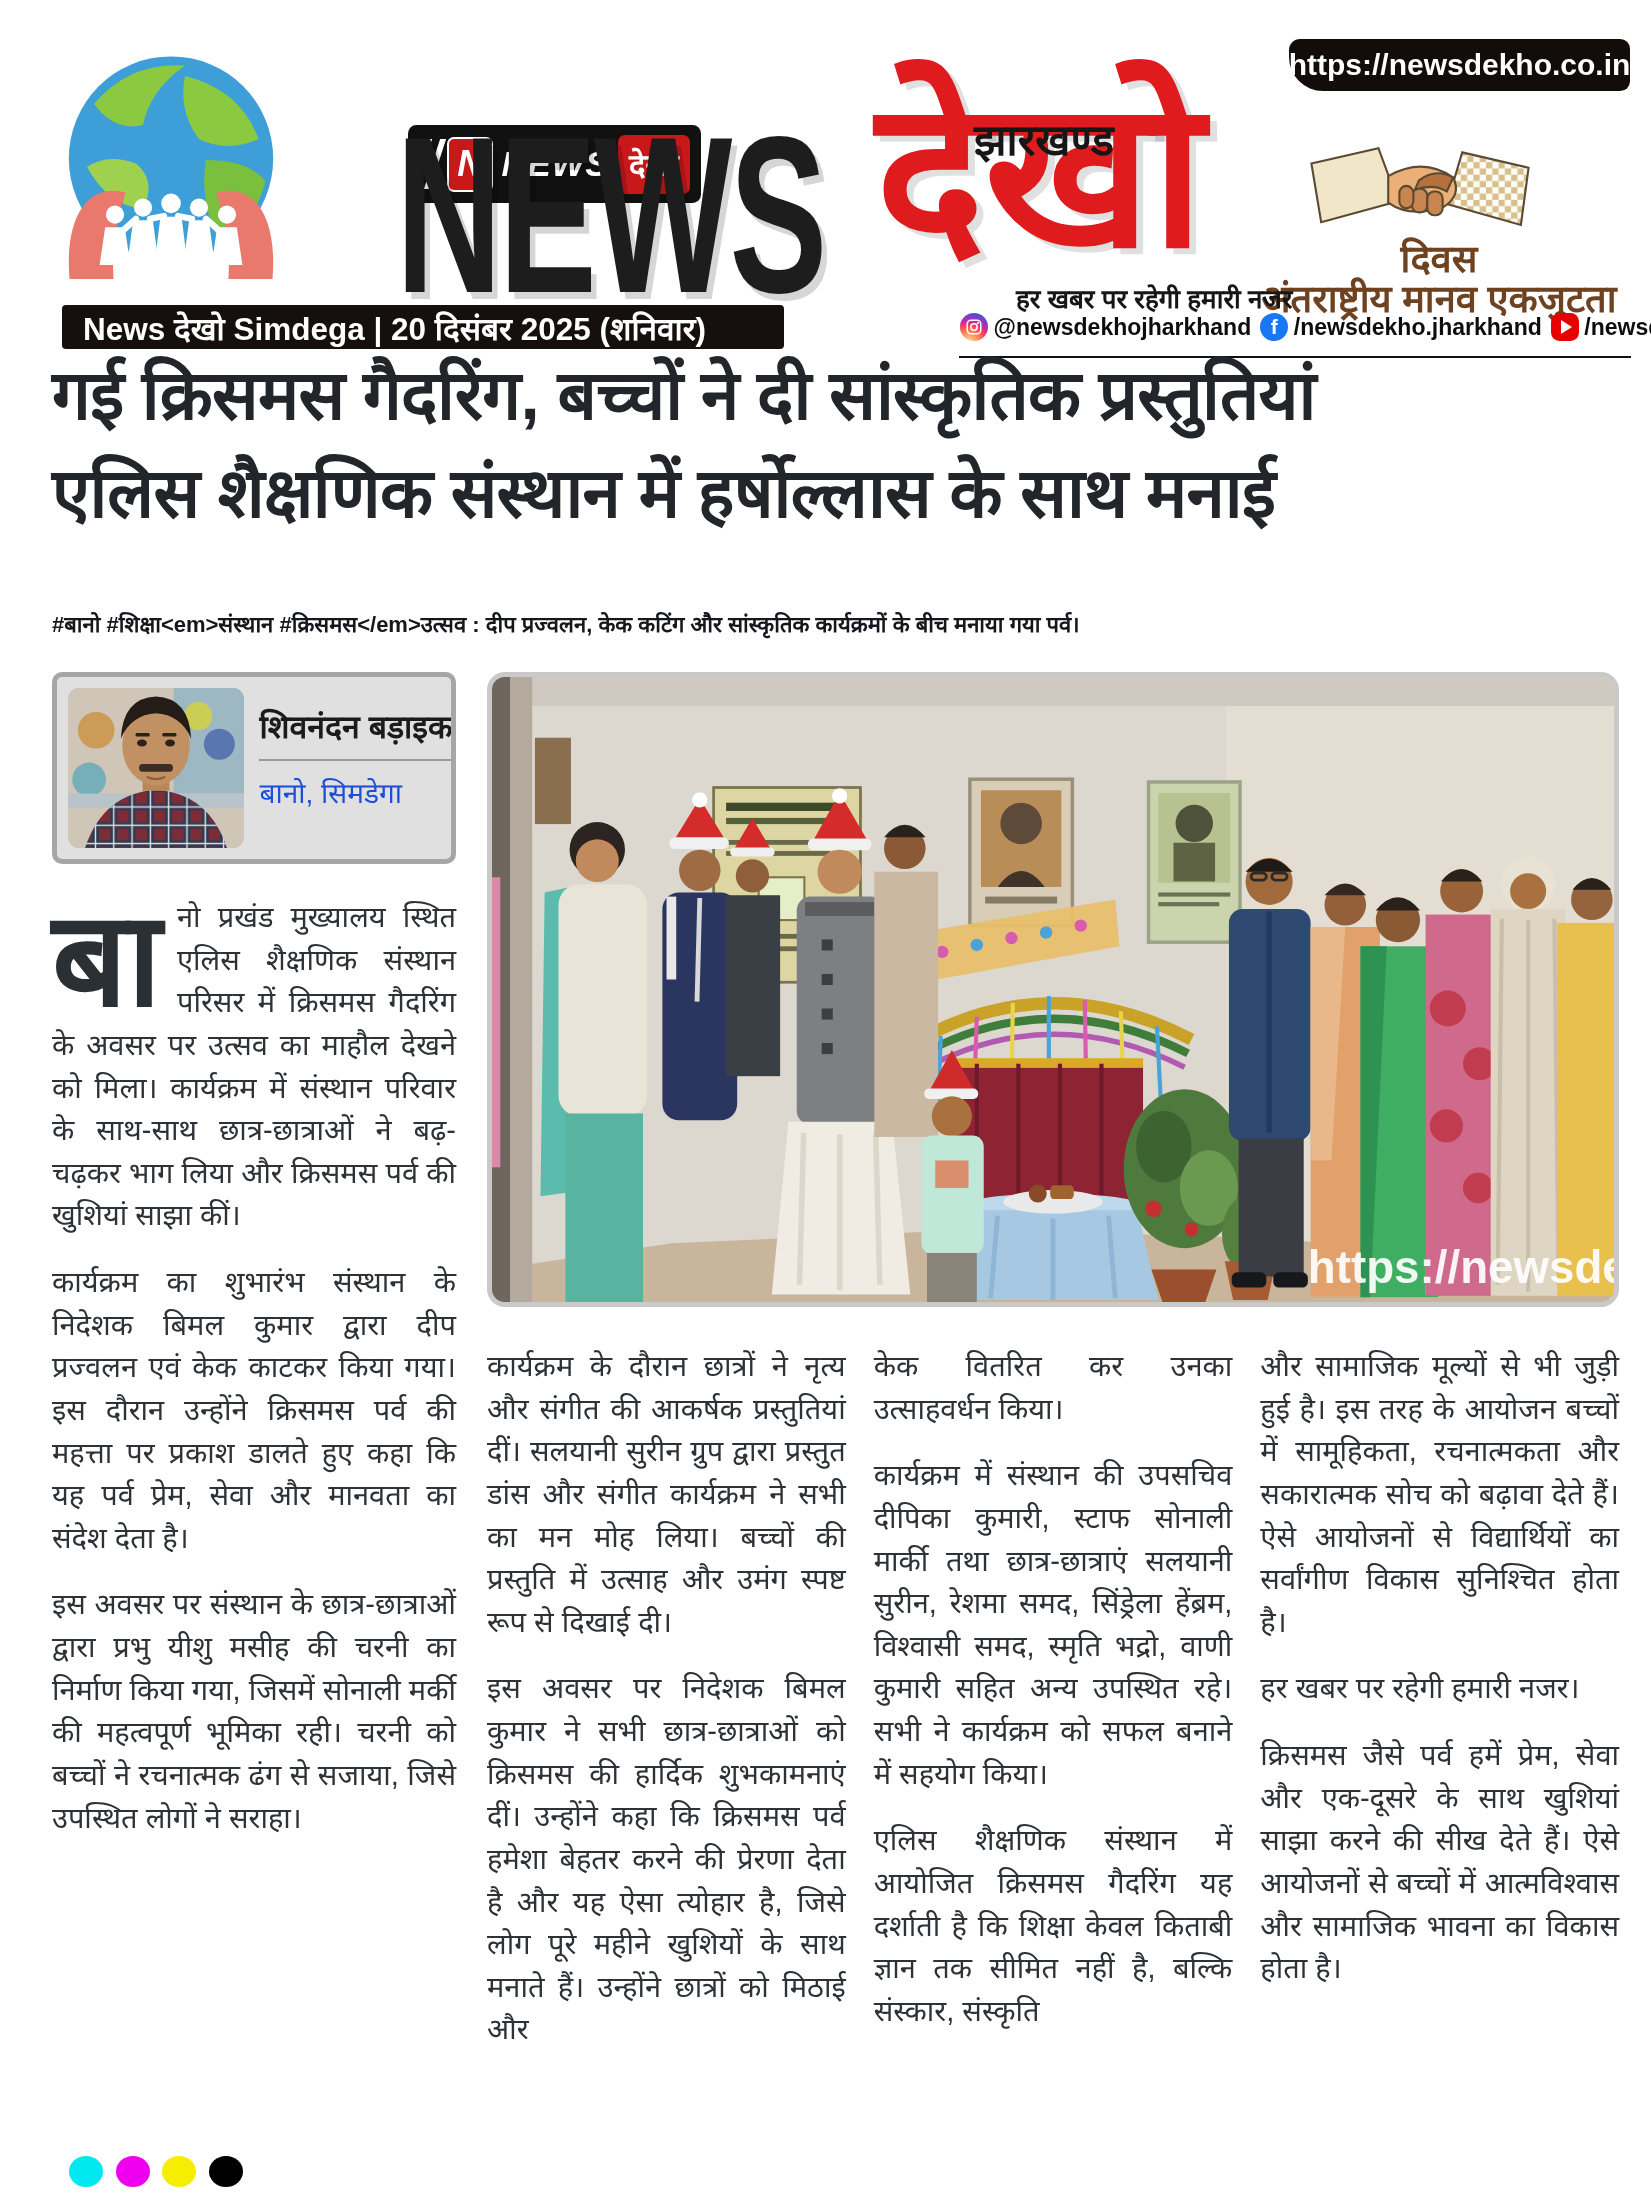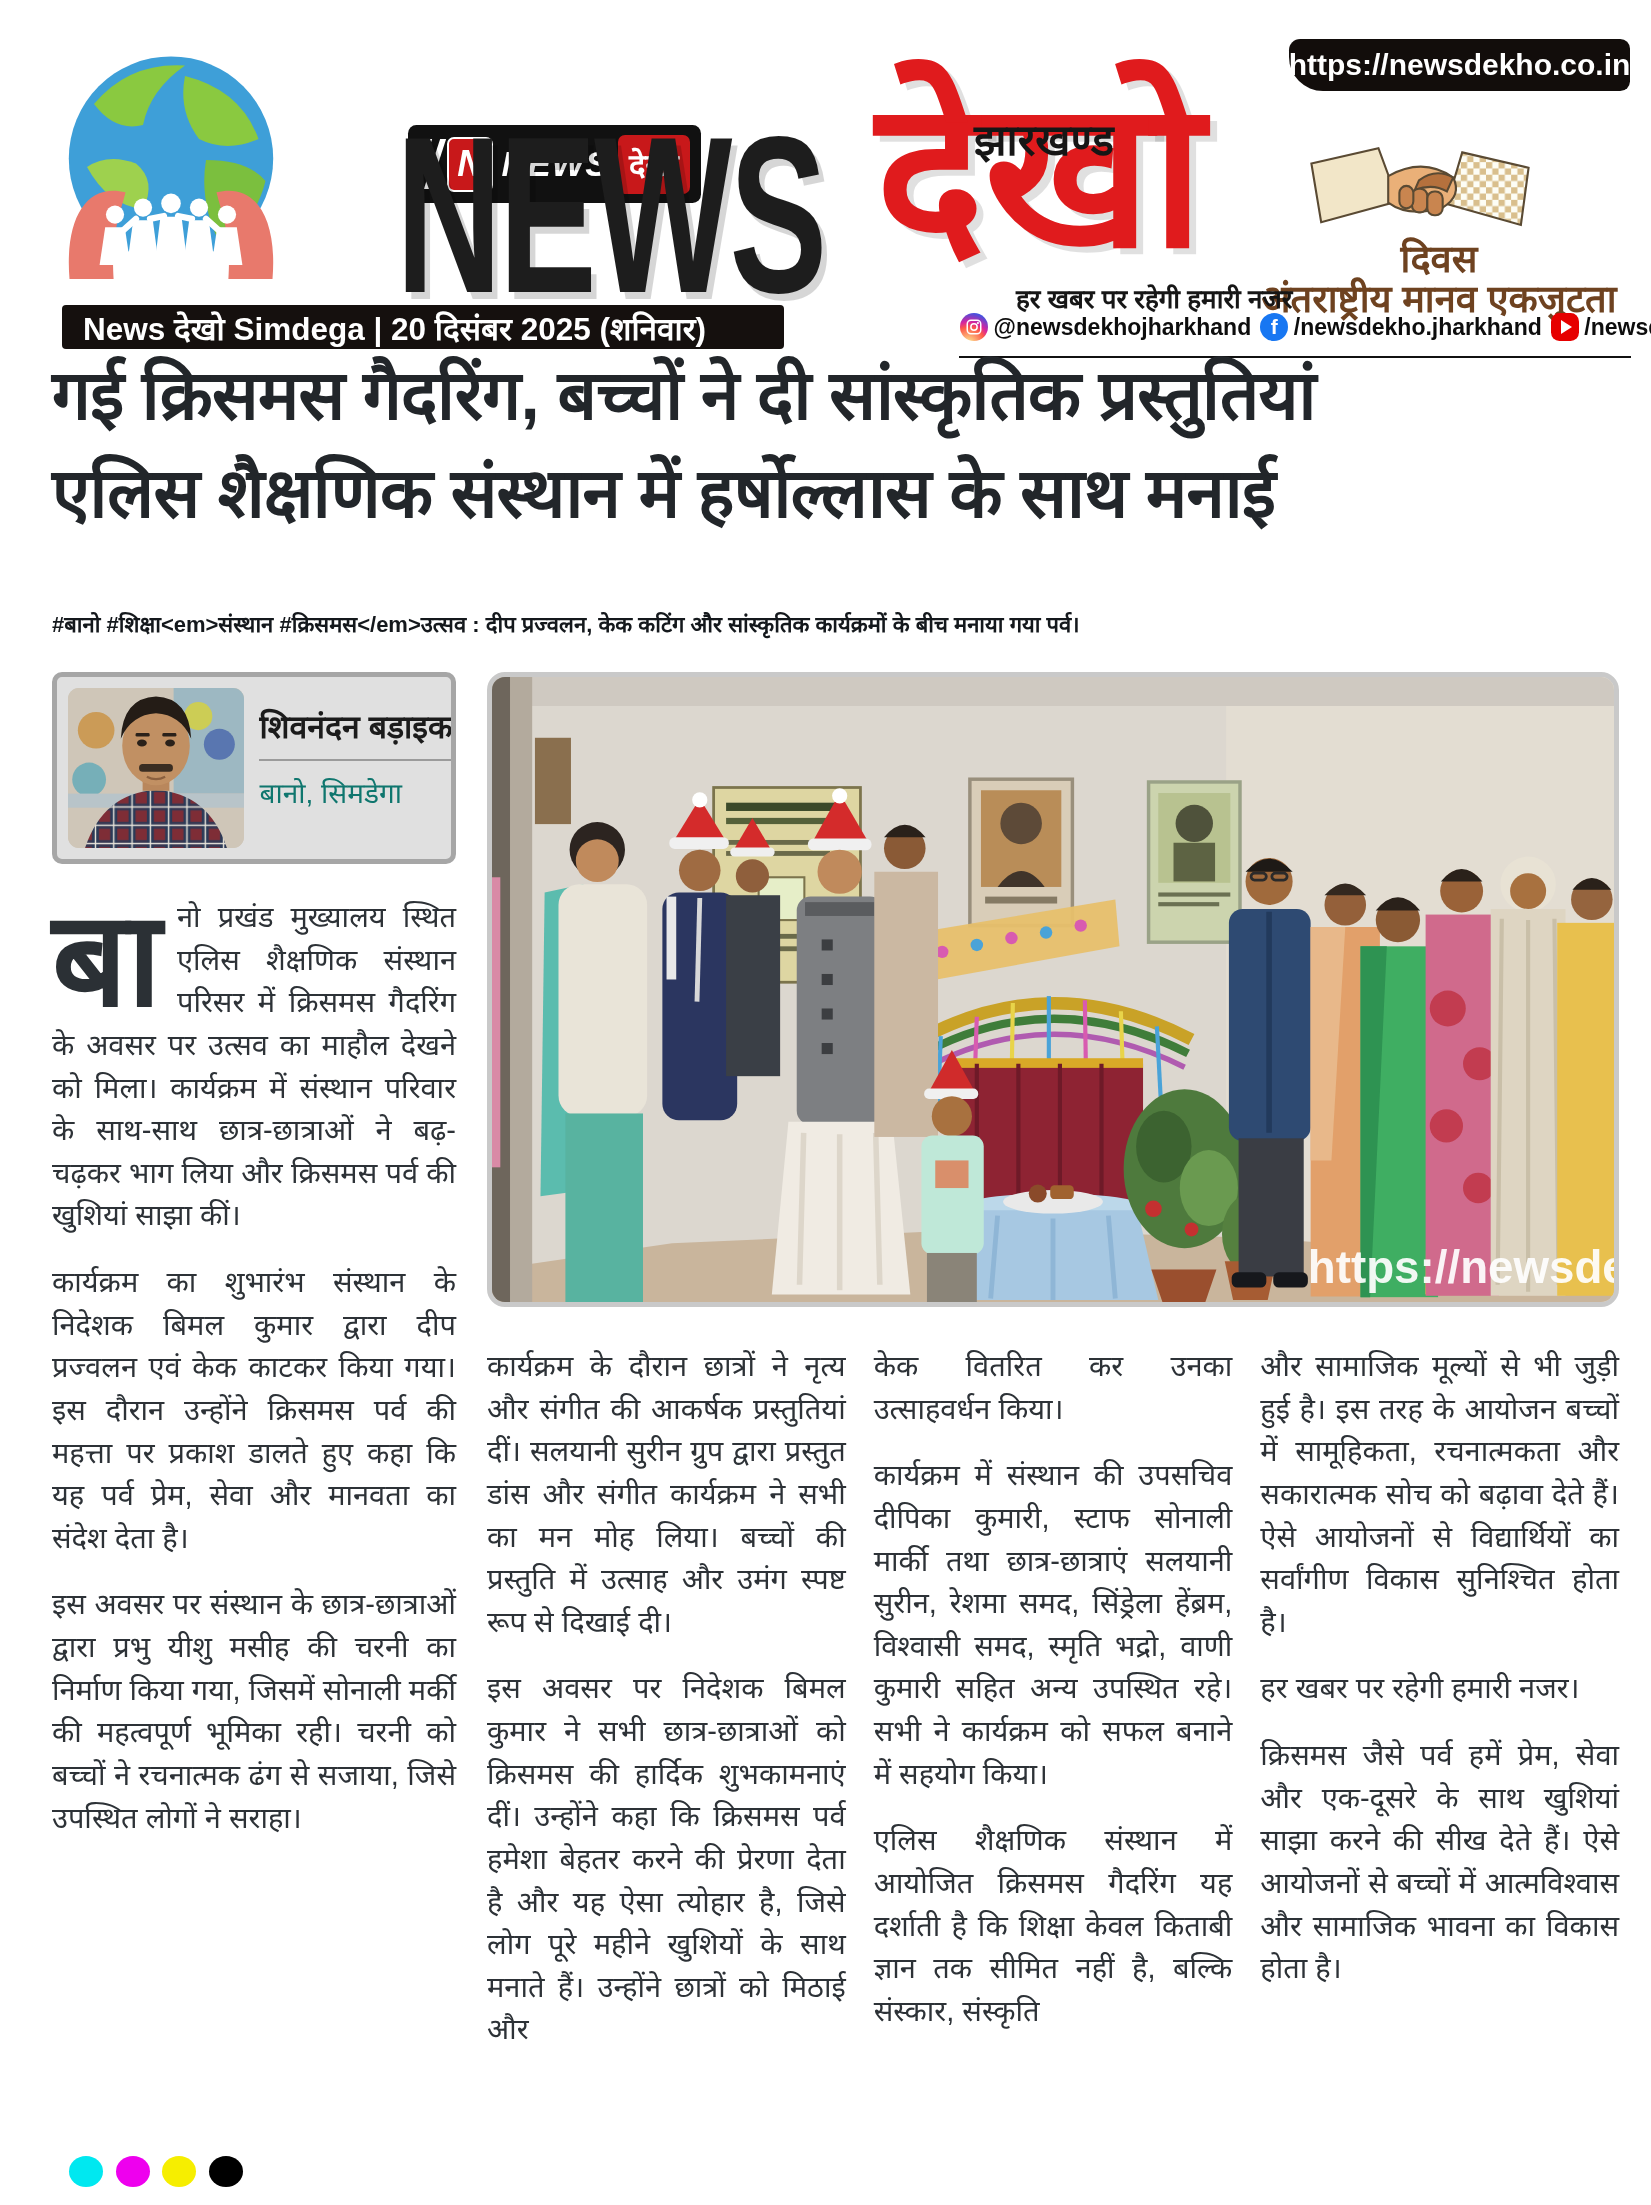--- a/index.html
+++ b/index.html
@@ -54,21 +54,21 @@
   .content { position:absolute; left:52px; top:672px; width:1567px; display:flex; gap:31px; }
   .left-col { width:404px; flex:none; }
   .right-col { flex:1; min-width:0; }
 
   .author-box { width:100%; height:192px; background:#e0e0e0; border:5.6px solid #a6a6a6; border-radius:10px;
                 display:flex; overflow:hidden; padding:11px; gap:15.4px; }
   .author-photo { width:176px; height:100%; border-radius:11.2px; overflow:hidden; flex:none; background:#cfc6b8; }
   .author-meta { padding-top:19.6px; }
   .author-name { font-size:32px; font-weight:900; color:#1b1b1b; line-height:1.2; }
   .author-rule { width:210px; height:2.8px; background:#9b9b9b; margin:12.6px 0 11.2px 0; }
-  .author-loc { font-size:28px; color:#0f766e; }
+  .author-loc { font-size:28px; color:#1d4ed8; }
 
   .photo-frame { width:100%; height:635px; border:5.6px solid #c9c9c9; border-radius:18px; overflow:hidden;
                  background:#dcd7cf; position:relative; }
   .photo-frame svg { display:block; width:100%; height:100%; }
 
   
   .bodytext p { font-size:29px; line-height:1.47; color:#2d3237; text-align:justify; margin-bottom:24px; }
   .left-col .bodytext { margin-top:32px; }
   .dropcap { float:left; font-size:132px; line-height:0.76; font-weight:900; color:#2b3035; margin:14px 15.4px 4.2px 0; }
   .cols3 { display:flex; gap:28px; margin-top:38px; }

